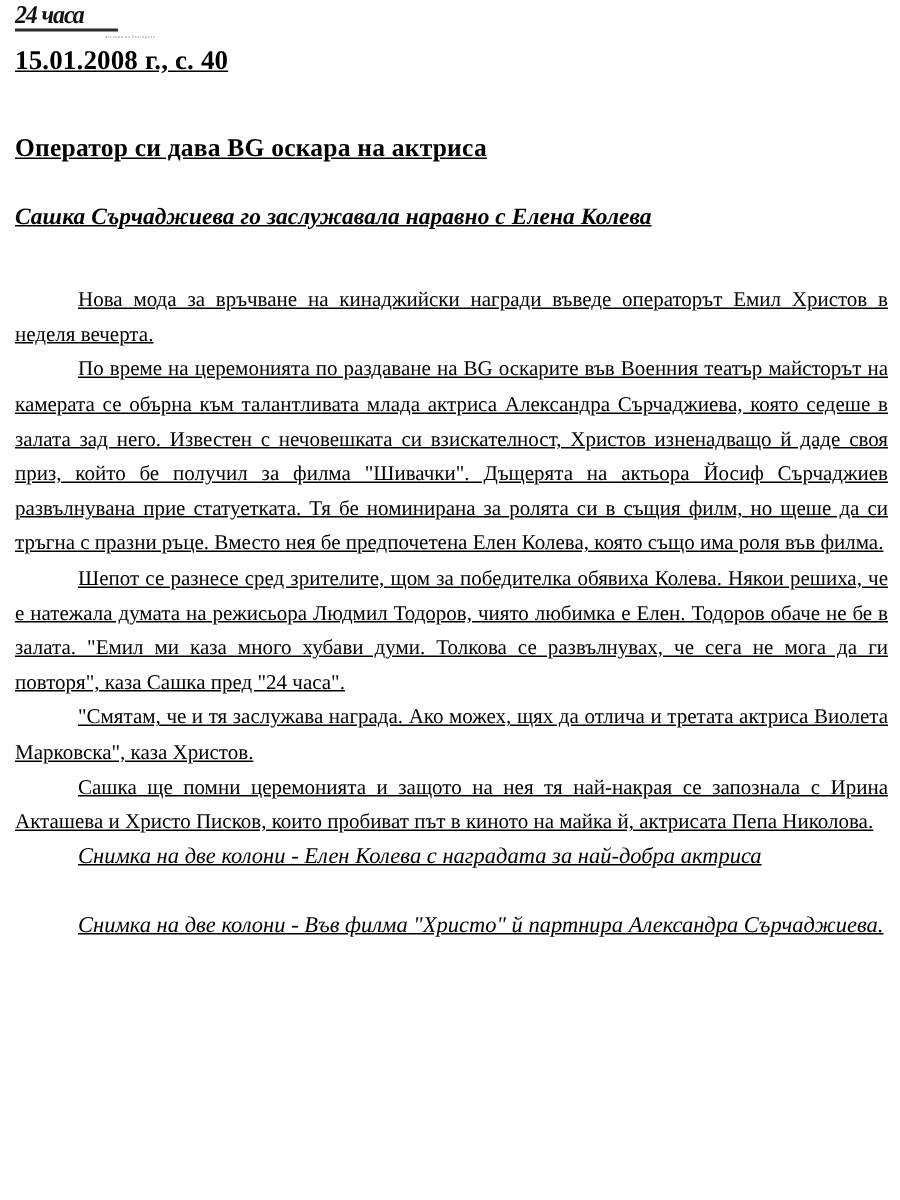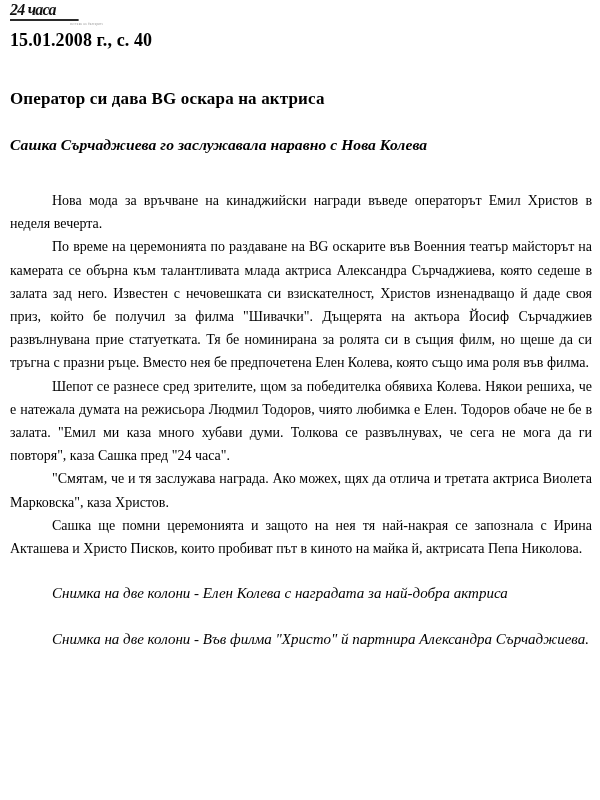--- a/index.html
+++ b/index.html
@@ -16,20 +16,21 @@
     color: #000000;
     -webkit-font-smoothing: antialiased;
   }
 
   .page {
     position: relative;
     width: 600px;
     height: 672px;
     box-sizing: border-box;
     padding: 0 8px 0 10px;
+    text-decoration: underline;
   }
 
   
   .masthead {
     position: relative;
     height: 22px;
     margin-top: 1px;
   }
   .logo {
     display: inline-block;
@@ -108,21 +109,20 @@
     line-height: 23.2px;
     text-align: justify;
     text-justify: inter-word;
     text-indent: 42px;
     margin: 0;
     hyphens: none;
   }
 
   
   .caption-block {
-    margin-top: 22px;
   }
   .caption {
     font-family: "Liberation Serif", "DejaVu Serif", serif;
     font-style: italic;
     font-size: 15px;
     line-height: 23.2px;
     text-align: justify;
     text-justify: inter-word;
     text-indent: 42px;
     margin: 0;
@@ -140,21 +140,21 @@
     <div class="logo">
       <span>24 часа</span>
       <span class="logo-sub">вестник на българите</span>
     </div>
   </div>
 
   <div class="dateline">15.01.2008 г., с. 40</div>
 
   <h1 class="headline">Оператор си дава BG оскара на актриса</h1>
 
-  <h2 class="subheadline">Сашка Сърчаджиева го заслужавала наравно с Нова Колева</h2>
+  <h2 class="subheadline">Сашка Сърчаджиева го заслужавала наравно с Елена Колева</h2>
 
   <div class="article-body">
     <p class="para">Нова мода за връчване на кинаджийски награди въведе операторът Емил Христов в неделя вечерта.</p>
     <p class="para">По време на церемонията по раздаване на BG оскарите във Военния театър майсторът на камерата се обърна към талантливата млада актриса Александра Сърчаджиева, която седеше в залата зад него. Известен с нечовешката си взискателност, Христов изненадващо й даде своя приз, който бе получил за филма "Шивачки". Дъщерята на актьора Йосиф Сърчаджиев развълнувана прие статуетката. Тя бе номинирана за ролята си в същия филм, но щеше да си тръгна с празни ръце. Вместо нея бе предпочетена Елен Колева, която също има роля във филма.</p>
     <p class="para">Шепот се разнесе сред зрителите, щом за победителка обявиха Колева. Някои решиха, че е натежала думата на режисьора Людмил Тодоров, чиято любимка е Елен. Тодоров обаче не бе в залата. "Емил ми каза много хубави думи. Толкова се развълнувах, че сега не мога да ги повторя", каза Сашка пред "24 часа".</p>
     <p class="para">"Смятам, че и тя заслужава награда. Ако можех, щях да отлича и третата актриса Виолета Марковска", каза Христов.</p>
     <p class="para">Сашка ще помни церемонията и защото на нея тя най-накрая се запознала с Ирина Акташева и Христо Писков, които пробиват път в киното на майка й, актрисата Пепа Николова.</p>
   </div>
 
   <div class="caption-block">

